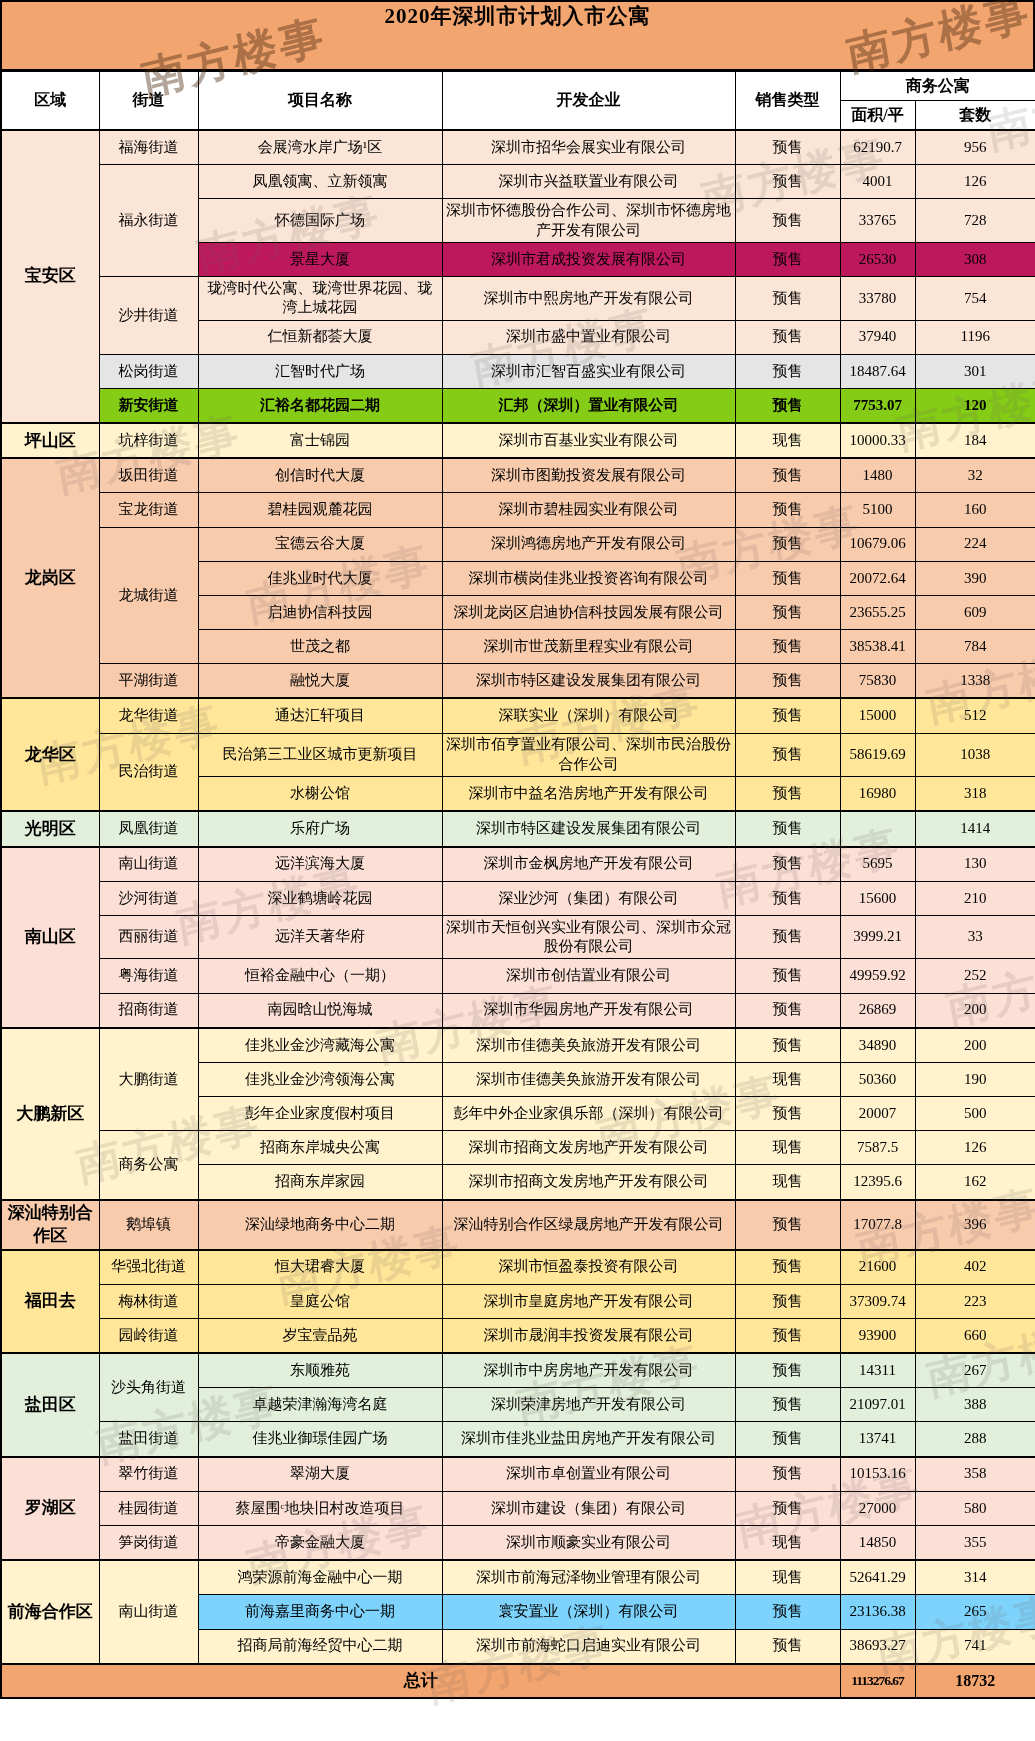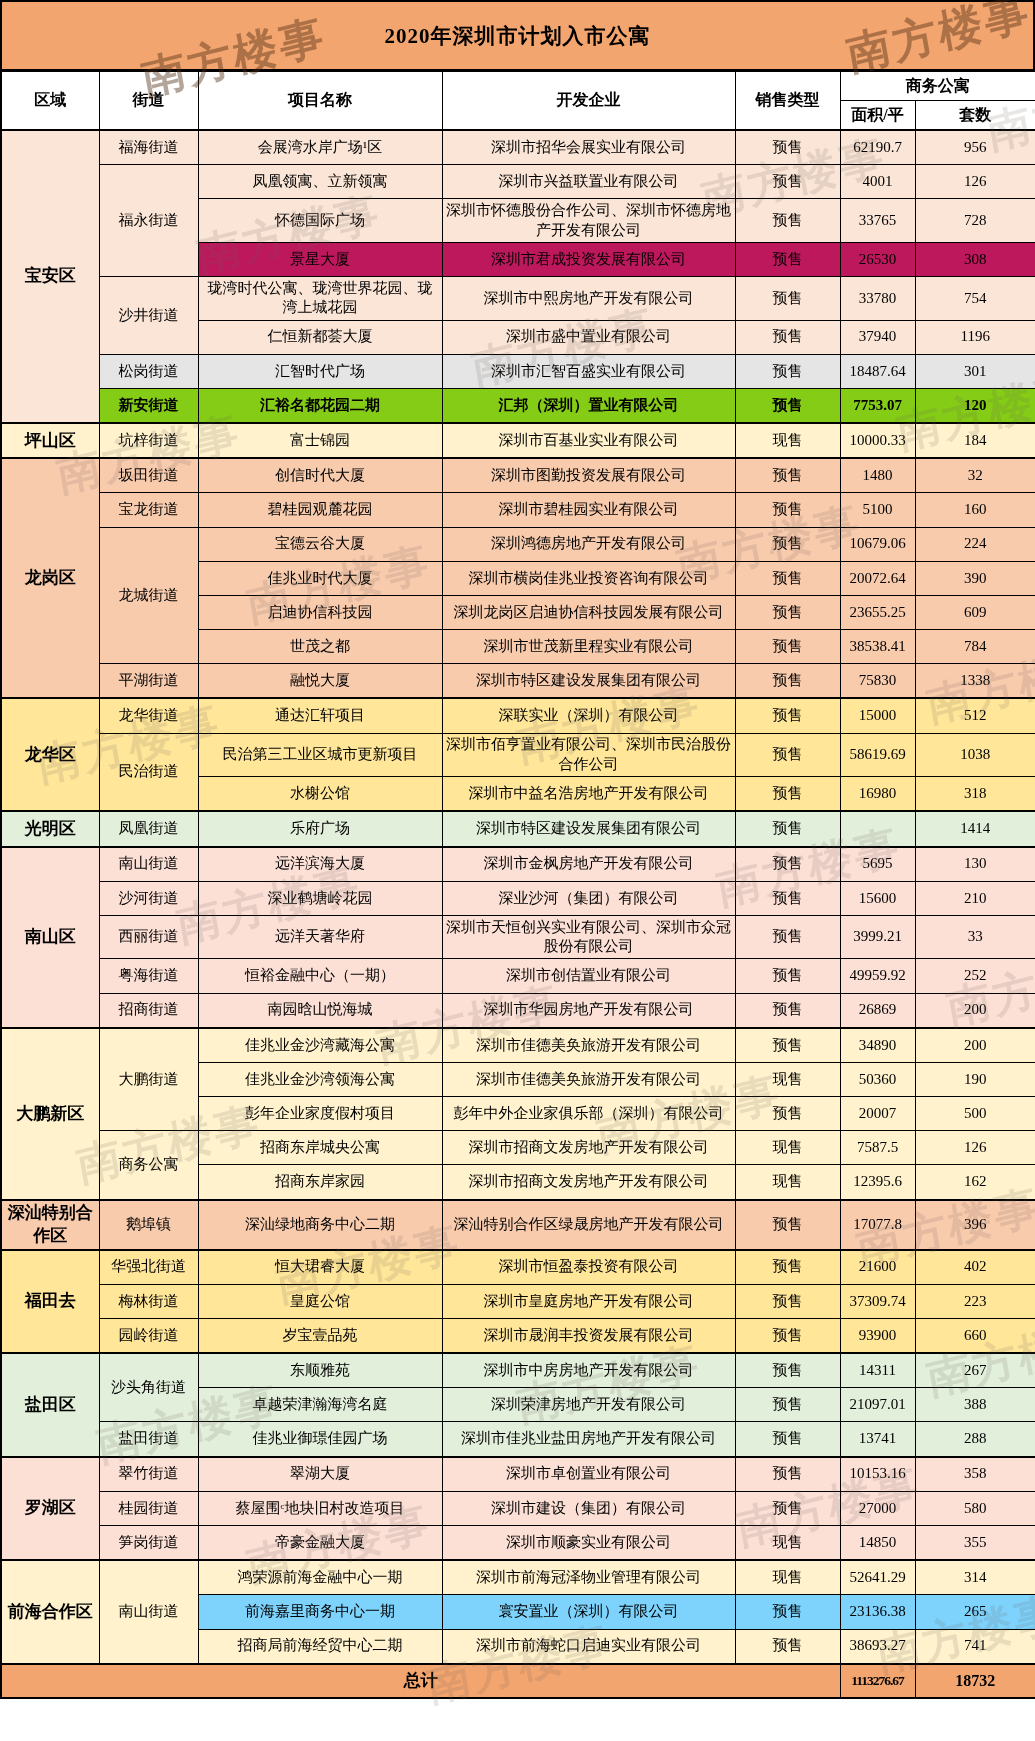--- a/index.html
+++ b/index.html
@@ -1,21 +1,21 @@
 <!DOCTYPE html>
 <html><head>
 <meta charset="utf-8">
 <style>
   html,body{margin:0;padding:0;background:#ffffff;}
   body{width:1035px;height:1741px;position:relative;overflow:hidden;
        font-family:"Liberation Serif","DejaVu Serif",serif;color:#000;}
   .sheet{position:absolute;left:0;top:0;width:1035px;height:1741px;}
 
   .title-bar{box-sizing:border-box;height:70px;border:2px solid #000;border-bottom:1px solid #000;
-    display:flex;align-items:center;justify-content:center;
+    display:flex;justify-content:center;
     font-size:21px;font-weight:bold;letter-spacing:1px;}
 
   table{width:1035px;height:1629px;border-collapse:collapse;table-layout:fixed;
         border:2px solid #000;}
   col.c-region{width:98px;} col.c-street{width:99px;} col.c-project{width:244px;}
   col.c-dev{width:293px;} col.c-sale{width:105px;} col.c-area{width:75px;} col.c-units{width:121px;}
 
   th{background:#ffffff;border:1px solid #000;font-size:16px;font-weight:bold;
      text-align:center;vertical-align:middle;height:26px;padding:1px 2px;}
   thead tr:last-child th{border-bottom:2.5px solid #000;}

